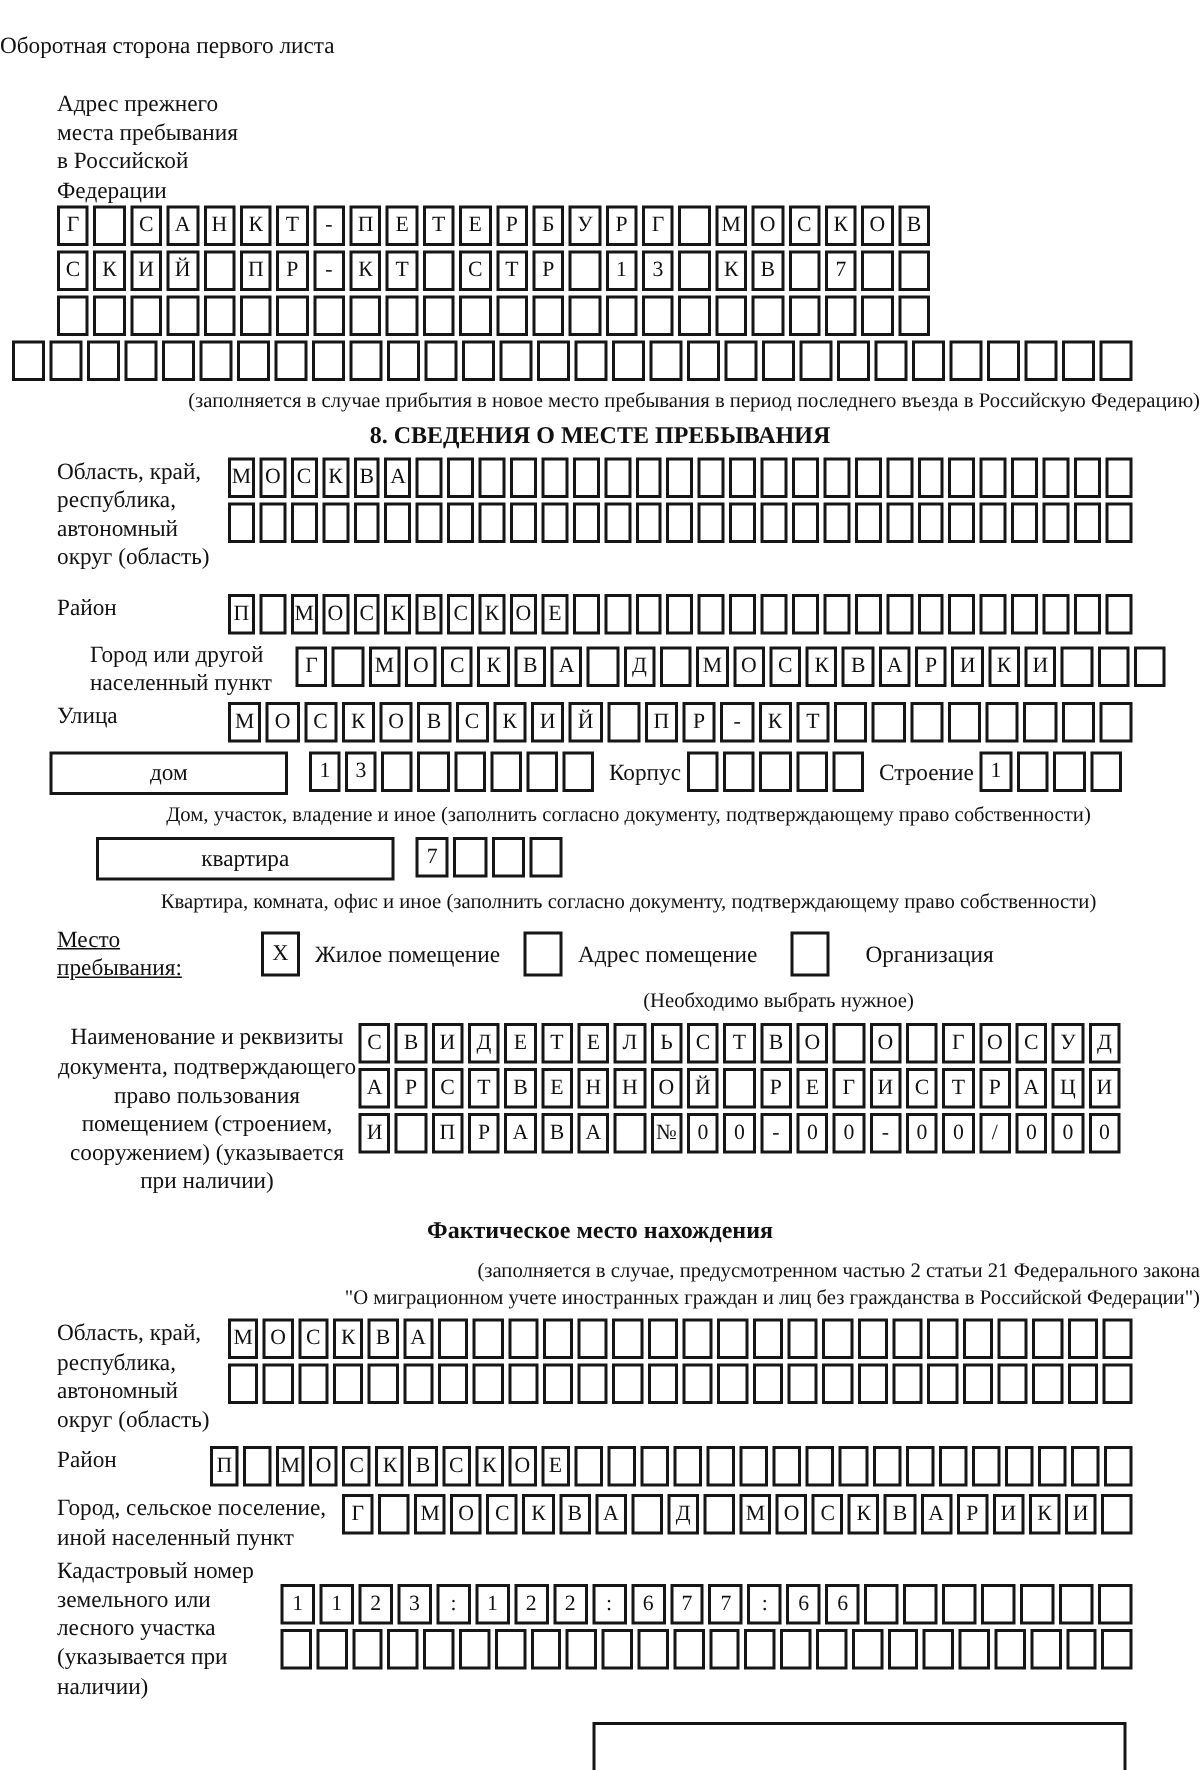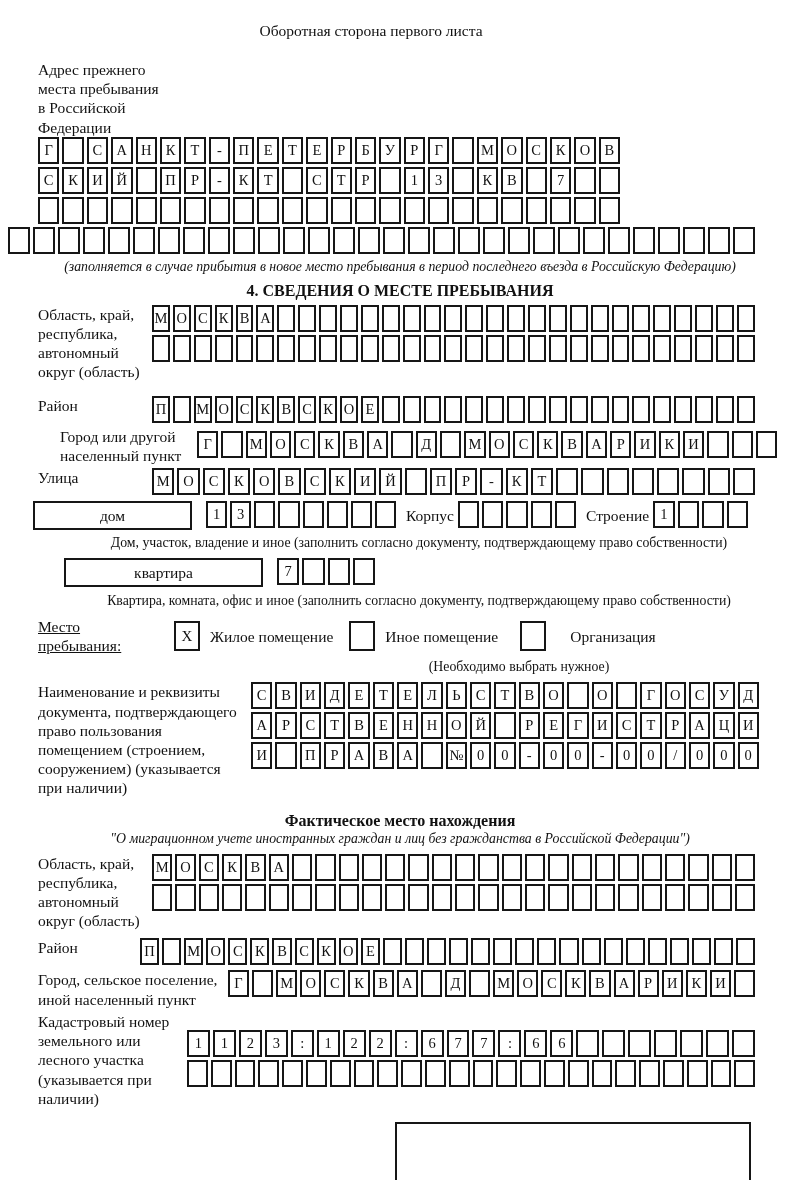--- a/index.html
+++ b/index.html
@@ -1,46 +1,46 @@
 <!DOCTYPE html>
 <html><head>
 <meta charset="utf-8">
 <style>
   html,body{margin:0;padding:0;background:#ffffff;}
   .page{
     width:800px;height:1180px;background:#ffffff;color:#111;
     font-family:"Liberation Serif", serif;
     position:relative;overflow:hidden;
   }
-  .hdr{ text-align:center; padding:22px 58px 0 0; font-size:15.5px;}
+  .hdr{ text-align:left; padding:22px 58px 0 0; font-size:15.5px;}
   .row{display:flex;align-items:flex-start;}
   .lbl{font-size:15.5px;line-height:1.24;}
   .boxcol{display:flex;flex-direction:column;gap:3px;}
   .boxes{display:flex;gap:3px;}
   .box{
     flex:1 1 0;min-width:0;height:23px;border:2px solid #161616;
     text-align:center;line-height:23px;font-size:14.5px;background:#fff;
   }
   .bigbox{
     border:2px solid #161616;height:25px;line-height:25px;
     text-align:center;font-size:15.5px;background:#fff;
   }
   .caption{font-size:13.8px;line-height:1.3;text-align:center;}
-  .center{text-align:center;font-style:italic;}
+  .center{text-align:right;}
   .sec-title{font-weight:bold;font-size:16px;text-align:center;}
   .check{
     display:inline-block;width:22px;height:26px;border:2px solid #161616;
     text-align:center;line-height:26px;font-size:15px;flex:0 0 auto;background:#fff;
   }
   .inline-lbl{font-size:15.5px;line-height:29px;white-space:nowrap;}
   
   .lbl-addr{width:130px;margin-right:7px;}
   .lbl-107{width:107px;margin-right:7px;}
   .lbl-city2{width:128px;margin-right:9px;}
-  .lbl-doc{width:200px;margin-right:13px;}
+  .lbl-doc{width:200px;margin-right:1px;text-align:center;}
   .lbl-fr{width:106px;margin-right:8px;}
   .lbl-frn{width:95px;margin-right:7px;}
   .lbl-fc{width:181px;margin-right:9px;}
   .lbl-kad{width:141px;margin-right:8px;}
   
   .w-addr{width:582px;}
   .w-full{width:747px;}
   .w-r29{width:603px;}
   .w-city2{width:580px;}
   .w-street{width:603px;}
@@ -174,21 +174,21 @@
       <span class="box"></span>
       <span class="box"></span>
       <span class="box"></span>
       <span class="box"></span>
       <span class="box"></span>
       <span class="box"></span>
       <span class="box"></span>
     </div>
   <div class="caption center" style="margin-top:4px;">(заполняется в случае прибытия в новое место пребывания в период последнего въезда в Российскую Федерацию)</div>
 
-  <div class="sec-title" style="margin-top:6px;">4. СВЕДЕНИЯ О МЕСТЕ ПРЕБЫВАНИЯ</div>
+  <div class="sec-title" style="margin-top:6px;">8. СВЕДЕНИЯ О МЕСТЕ ПРЕБЫВАНИЯ</div>
 
   <div class="row" style="margin:5px 0 0 38px;">
     <div class="lbl lbl-107">Область, край, республика, автономный округ (область)</div>
     <div class="boxcol">
       <div class="boxes w-r29">
           <span class="box">М</span>
           <span class="box">О</span>
           <span class="box">С</span>
           <span class="box">К</span>
           <span class="box">В</span>
@@ -385,21 +385,21 @@
         <span class="box"></span>
       </div>
   </div>
   <div class="caption" style="margin:5px 0 0 38px;">Квартира, комната, офис и иное (заполнить согласно документу, подтверждающему право собственности)</div>
 
   <div class="row" style="margin:7px 0 0 38px;align-items:center;">
     <span class="lbl" style="width:128px;margin-right:8px;text-decoration:underline;">Место пребывания:</span>
     <span class="check">X</span>
     <span class="lbl" style="margin-left:10px;">Жилое помещение</span>
     <span class="check" style="margin-left:16px;"></span>
-    <span class="lbl" style="margin-left:10px;">Иное помещение</span>
+    <span class="lbl" style="margin-left:10px;">Адрес помещение</span>
     <span class="check" style="margin-left:22px;"></span>
     <span class="lbl" style="margin-left:24px;">Организация</span>
   </div>
   <div class="caption" style="margin:3px 0 0 238px;">(Необходимо выбрать нужное)</div>
 
   <div class="row" style="margin:6px 0 0 38px;">
     <div class="lbl lbl-doc">Наименование и реквизиты документа, подтверждающего право пользования помещением (строением, сооружением) (указывается при наличии)</div>
     <div class="boxcol">
       <div class="boxes w-doc">
           <span class="box">С</span>
@@ -467,20 +467,21 @@
           <span class="box">0</span>
           <span class="box">/</span>
           <span class="box">0</span>
           <span class="box">0</span>
           <span class="box">0</span>
         </div>
     </div>
   </div>
 
   <div class="sec-title" style="margin-top:14px;">Фактическое место нахождения</div>
+  <div class="caption center" style="margin-top:8px;">(заполняется в случае, предусмотренном частью 2 статьи 21 Федерального закона</div>
   <div class="caption center">"О миграционном учете иностранных граждан и лиц без гражданства в Российской Федерации")</div>
 
   <div class="row" style="margin:6px 0 0 38px;">
     <div class="lbl lbl-fr">Область, край, республика, автономный округ (область)</div>
     <div class="boxcol">
       <div class="boxes w-fr">
           <span class="box">М</span>
           <span class="box">О</span>
           <span class="box">С</span>
           <span class="box">К</span>

